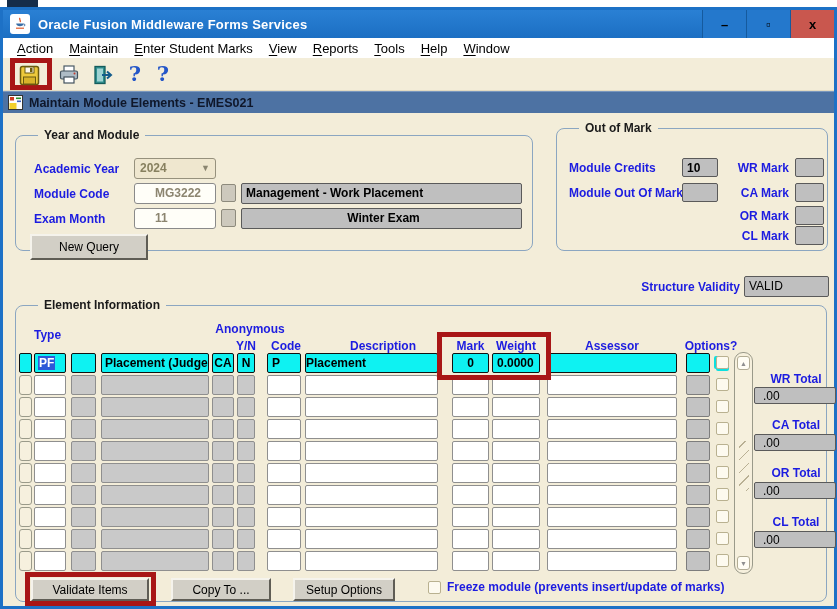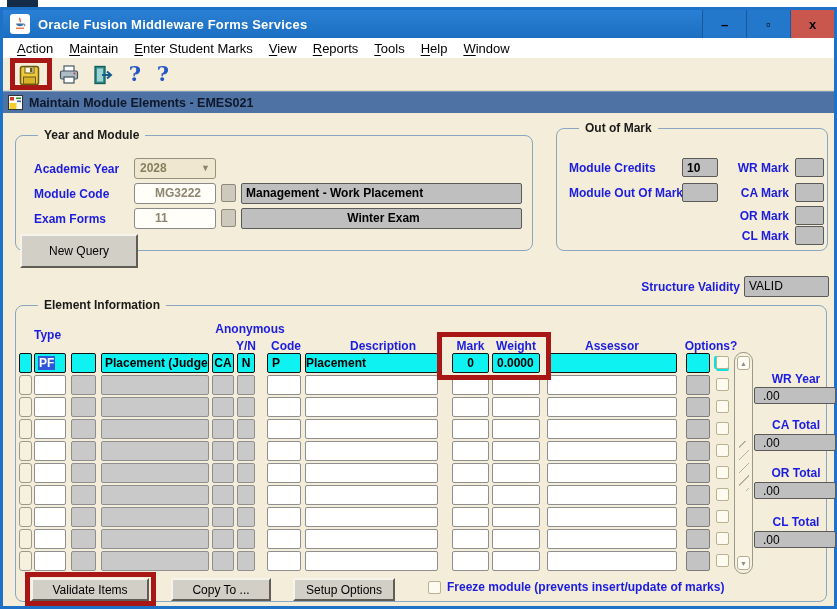--- a/index.html
+++ b/index.html
@@ -176,36 +176,36 @@
       </svg>
       <span id="form-title">Maintain Module Elements - EMES021</span>
     </div>
 
     <div id="content">
 
       <div class="groupbox" style="left:12px; top:22px; width:518px; height:116px;">
         <span class="legend">Year and Module</span>
         <span class="blab" style="left:18px; top:26px;">Academic Year</span>
         <span class="blab" style="left:18px; top:51px;">Module Code</span>
-        <span class="blab" style="left:18px; top:76px;">Exam Forms</span>
+        <span class="blab" style="left:18px; top:76px;">Exam Month</span>
 
         <span class="dropdown" style="left:118px; top:22px; width:82px; height:21px;">
-          <span>2028</span>
+          <span>2024</span>
           <span class="dd-arrow">▼</span>
         </span>
 
         <span class="field-white" style="left:118px; top:47px; width:82px; height:21px;">MG3222</span>
         <span class="lov-btn" style="left:205px; top:48px;"></span>
         <span class="field-gray" style="left:225px; top:47px; width:281px; height:21px;">Management - Work Placement</span>
 
         <span class="field-white" style="left:118px; top:72px; width:82px; height:21px;">11</span>
         <span class="lov-btn" style="left:205px; top:73px;"></span>
         <span class="field-gray" style="left:225px; top:72px; width:281px; height:21px;text-align:center;">Winter Exam</span>
 
-        <span class="btn3d" style="left:4px; top:98px; width:118px; height:34px;">New Query</span>
+        <span class="btn3d" style="left:14px; top:98px; width:118px; height:26px;">New Query</span>
       </div>
 
       <div class="groupbox" style="left:553px; top:15px; width:272px; height:123px;">
         <span class="legend">Out of Mark</span>
         <span class="blab" style="left:12px; top:32px;">Module Credits</span>
         <span class="blab" style="left:12px; top:57px;">Module Out Of Mark</span>
         <span class="field-gray" style="left:125px; top:29px; width:36px; height:19px;">10</span>
         <span class="field-gray" style="left:125px; top:54px; width:36px; height:19px;"></span>
 
         <span class="blab" style="left:160px; top:32px; width:72px; text-align:right;">WR Mark</span>
@@ -389,21 +389,21 @@
 
         <div class="redbox" style="left:421px; top:26px; width:114px; height:48px;"></div>
 
         <div id="scrollbar">
           <span class="sb-btn" id="sb-up">▲</span>
           <div id="sb-grip"></div>
           <span class="sb-btn" id="sb-down">▼</span>
         </div>
 
         <div id="ei-totals">
-            <span class="total-label" style="top: 66px;">WR Year</span>
+            <span class="total-label" style="top: 66px;">WR Total</span>
             <span class="total-field" style="top: 81px;">.00</span>
             <span class="total-label" style="top: 112px;">CA Total</span>
             <span class="total-field" style="top: 128px;">.00</span>
             <span class="total-label" style="top: 160px;">OR Total</span>
             <span class="total-field" style="top: 176px;">.00</span>
             <span class="total-label" style="top: 209px;">CL Total</span>
             <span class="total-field" style="top: 225px;">.00</span>
           </div>
 
         <span class="btn3d" style="left:15px; top:272px; width:118px; height:23px;">Validate Items</span>

